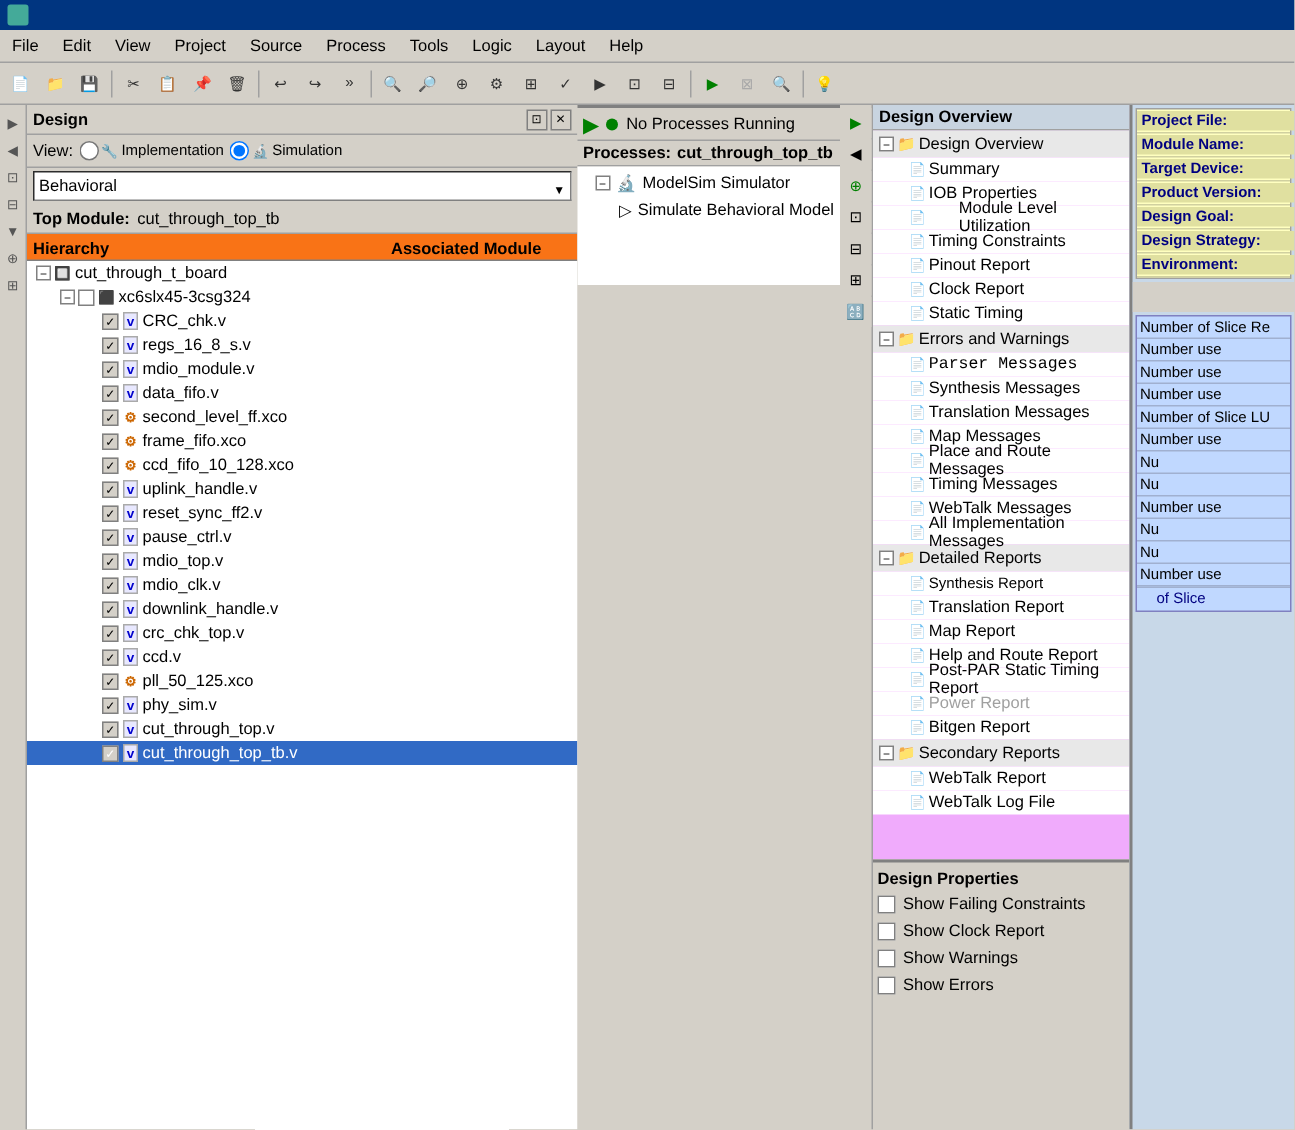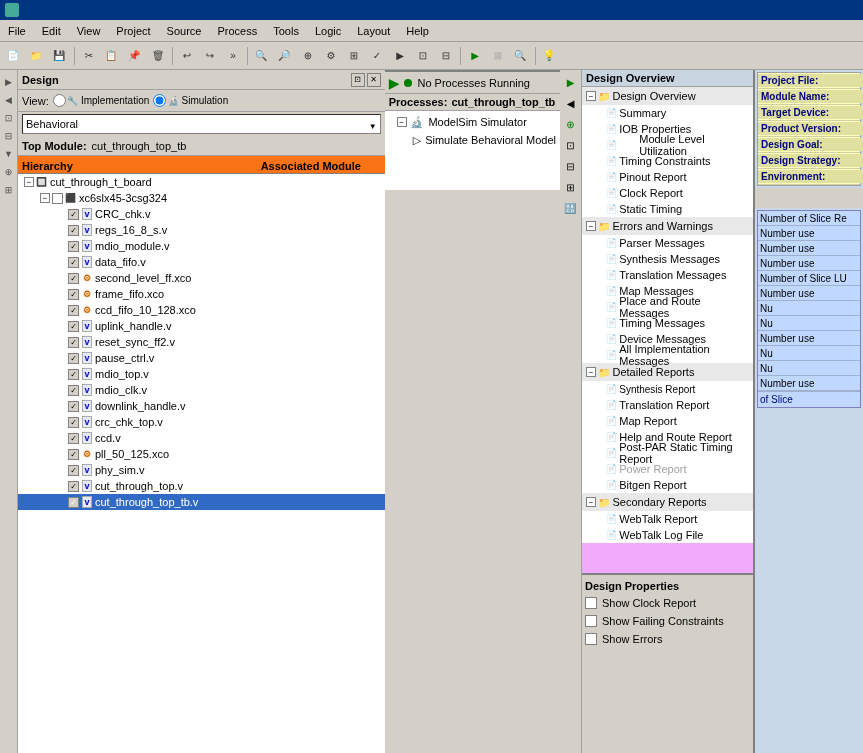--- a/index.html
+++ b/index.html
@@ -694,21 +694,21 @@
               <span style="font-size: 9px; color: rgb(64, 128, 192);">📄</span>
               <span style="font-size: 11px; color: black;">Static Timing</span>
             </div>
             <div style="display: flex; align-items: center; height: 18px; cursor: pointer; padding-left: 4px; gap: 2px; background: rgb(232, 232, 232);">
               <span class="tree-expand">−</span>
               <span class="folder-icon" style="font-size: 10px;">📁</span>
               <span style="font-size: 11px;">Errors and Warnings</span>
             </div>
             <div style="display: flex; align-items: center; height: 16px; cursor: pointer; padding-left: 24px; gap: 2px; background: white;">
               <span style="font-size: 9px; color: rgb(64, 128, 192);">📄</span>
-              <span style="font-size: 11px; color: black;">Parser Messages</span>
+              <span style="font-size: 11px; color: black; font-family: Liberation Mono, monospace;">Parser Messages</span>
             </div>
             <div style="display: flex; align-items: center; height: 16px; cursor: pointer; padding-left: 24px; gap: 2px; background: white;">
               <span style="font-size: 9px; color: rgb(64, 128, 192);">📄</span>
               <span style="font-size: 11px; color: black;">Synthesis Messages</span>
             </div>
             <div style="display: flex; align-items: center; height: 16px; cursor: pointer; padding-left: 24px; gap: 2px; background: white;">
               <span style="font-size: 9px; color: rgb(64, 128, 192);">📄</span>
               <span style="font-size: 11px; color: black;">Translation Messages</span>
             </div>
             <div style="display: flex; align-items: center; height: 16px; cursor: pointer; padding-left: 24px; gap: 2px; background: white;">
@@ -718,21 +718,21 @@
             <div style="display: flex; align-items: center; height: 16px; cursor: pointer; padding-left: 24px; gap: 2px; background: white;">
               <span style="font-size: 9px; color: rgb(64, 128, 192);">📄</span>
               <span style="font-size: 11px; color: black;">Place and Route Messages</span>
             </div>
             <div style="display: flex; align-items: center; height: 16px; cursor: pointer; padding-left: 24px; gap: 2px; background: white;">
               <span style="font-size: 9px; color: rgb(64, 128, 192);">📄</span>
               <span style="font-size: 11px; color: black;">Timing Messages</span>
             </div>
             <div style="display: flex; align-items: center; height: 16px; cursor: pointer; padding-left: 24px; gap: 2px; background: white;">
               <span style="font-size: 9px; color: rgb(64, 128, 192);">📄</span>
-              <span style="font-size: 11px; color: black;">Device Messages</span>
+              <span style="font-size: 11px; color: black;">WebTalk Messages</span>
             </div>
             <div style="display: flex; align-items: center; height: 16px; cursor: pointer; padding-left: 24px; gap: 2px; background: white;">
               <span style="font-size: 9px; color: rgb(64, 128, 192);">📄</span>
               <span style="font-size: 11px; color: black;">All Implementation Messages</span>
             </div>
             <div style="display: flex; align-items: center; height: 18px; cursor: pointer; padding-left: 4px; gap: 2px; background: rgb(232, 232, 232);">
               <span class="tree-expand">−</span>
               <span class="folder-icon" style="font-size: 10px;">📁</span>
               <span style="font-size: 11px;">Detailed Reports</span>
             </div>
@@ -777,25 +777,29 @@
               <span style="font-size: 9px; color: rgb(64, 128, 192);">📄</span>
               <span style="font-size: 11px; color: black;">WebTalk Log File</span>
             </div>
           </div>
       </div>
 
       <div class="design-props" style="height:180px; overflow:auto; border-top:2px solid #808080;">
         <div style="font-weight:bold; padding:2px 0;">Design Properties</div>
         <div class="dp-row">
           <div class="dp-check"></div>
-          <span class="dp-label">Show Clock Report</span>
+          <span class="dp-label">Show Failing Constraints</span>
         </div>
         <div class="dp-row">
           <div class="dp-check"></div>
-          <span class="dp-label">Show Failing Constraints</span>
+          <span class="dp-label">Show Clock Report</span>
+        </div>
+        <div class="dp-row">
+          <div class="dp-check"></div>
+          <span class="dp-label">Show Warnings</span>
         </div>
         <div class="dp-row">
           <div class="dp-check"></div>
           <span class="dp-label">Show Errors</span>
         </div>
       </div>
     </div>
 
     <div class="right-props-col">
 
@@ -876,17 +880,17 @@
             </div>
             <div class="slice-row">
               <span class="slice-label">Nu</span>
               <span class="slice-val"></span>
             </div>
             <div class="slice-row">
               <span class="slice-label">Number use</span>
               <span class="slice-val"></span>
             </div>
           </div>
-        <div style="padding:2px 2px; font-size:10px; color:#000080; border-top: 1px solid #a0b0d0;">of Slice</div>
+        <div style="padding:2px 13px; font-size:10px; color:#000080; border-top: 1px solid #a0b0d0;">of Slice</div>
       </div>
     </div>
   </div>
 </div>
 
 </body></html>

